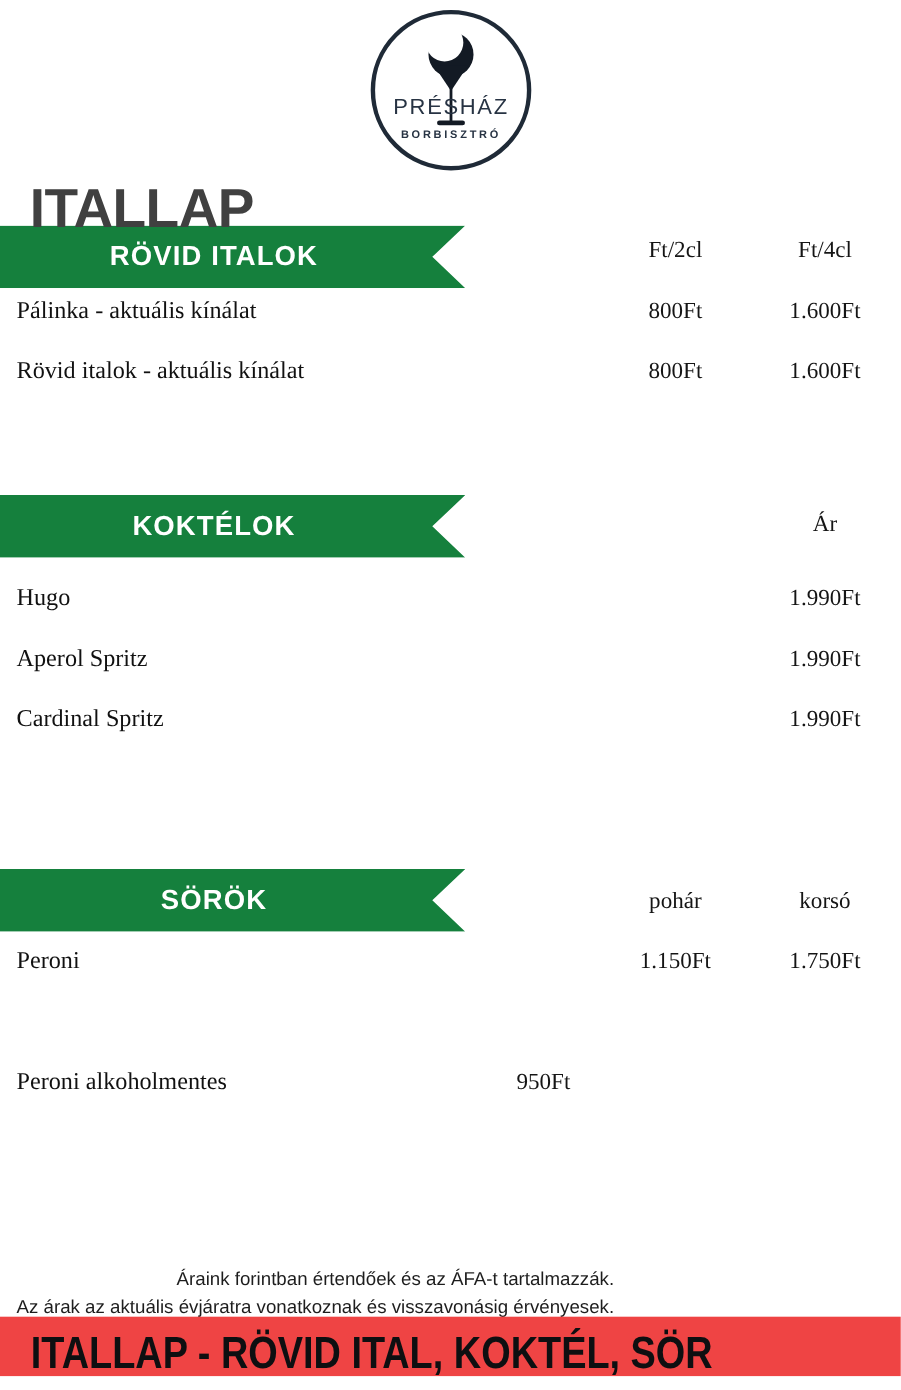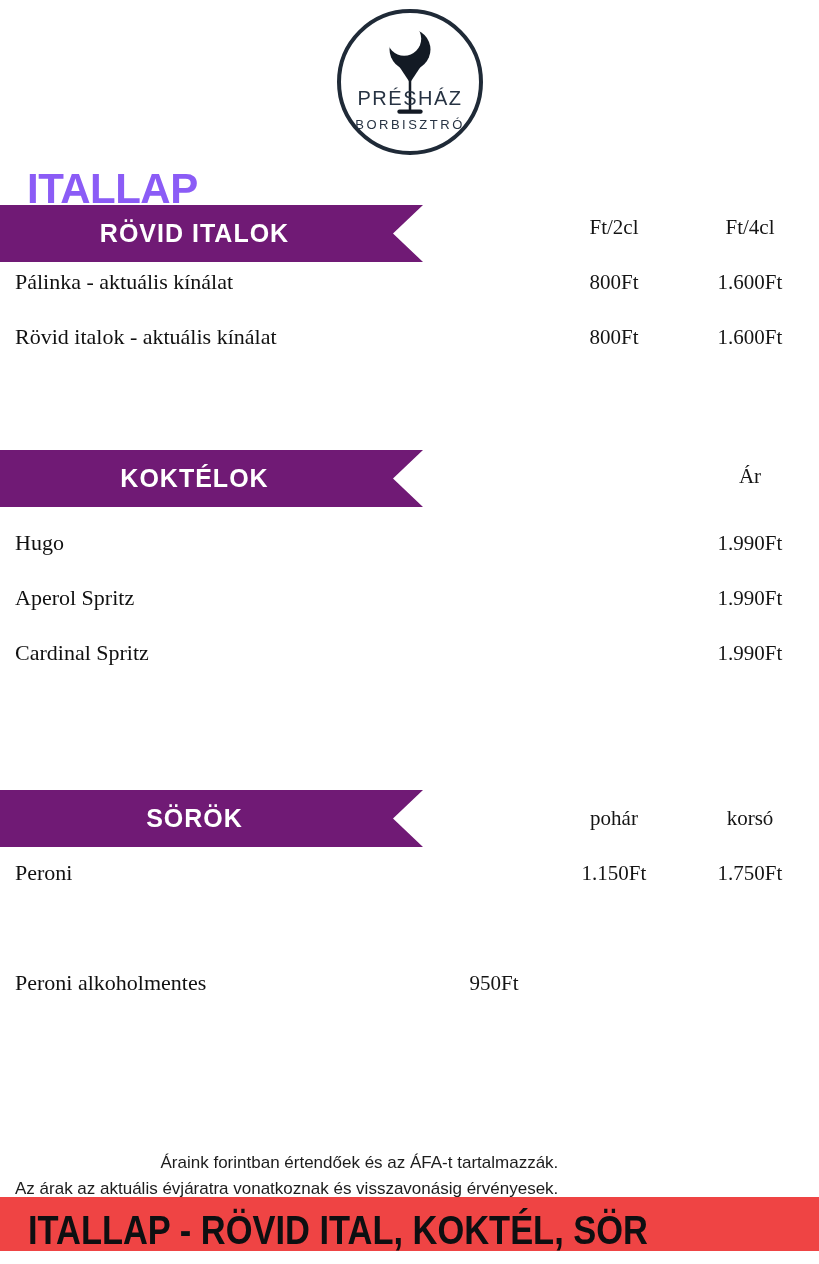--- a/index.html
+++ b/index.html
@@ -16,34 +16,34 @@
     background:#ffffff;
   }
   .logo svg { position:absolute; left:50%; top:7px; transform:translateX(-50%); }
   .logo-brand {
     position:absolute; top:73px; left:0; width:100%; text-align:center;
     font-family:"Liberation Sans",sans-serif; font-size:20px; font-weight:400;
     letter-spacing:1.5px; color:#273343; line-height:24px;
   }
   .logo-tagline {
     position:absolute; top:104px; left:0; width:100%; text-align:center;
-    font-family:"Liberation Sans",sans-serif; font-size:13px; font-weight:400;
+    font-family:"Liberation Sans",sans-serif; font-size:10px; font-weight:700;
     letter-spacing:2.5px; color:#273343;
   }
 
   
   .page-title {
     position:absolute; left:27px; top:169px; z-index:2;
-    font-family:"Liberation Sans",sans-serif; font-weight:800; font-size:42px;
-    letter-spacing:-0.5px; line-height:40px; color:#8b5cf6; white-space:nowrap;
+    font-family:"Liberation Sans",sans-serif; font-weight:800; font-size:50px;
+    letter-spacing:-0.5px; line-height:40px; color:#404040; white-space:nowrap;
   }
 
   
   .ribbon {
-    position:absolute; left:0; width:423px; height:57px; background:#701a75;
+    position:absolute; left:0; width:423px; height:57px; background:#15803d;
     clip-path:polygon(0 0, 100% 0, calc(100% - 30px) 50%, 100% 100%, 0 100%);
     display:flex; align-items:center; justify-content:center;
     padding-right:34px; box-sizing:border-box;
   }
   .ribbon-label {
     font-family:"Liberation Sans",sans-serif; font-weight:700; font-size:25px;
     letter-spacing:1px; color:#ffffff; white-space:nowrap;
   }
   .ribbon-1 { top:205px; }
   .ribbon-2 { top:450px; }

